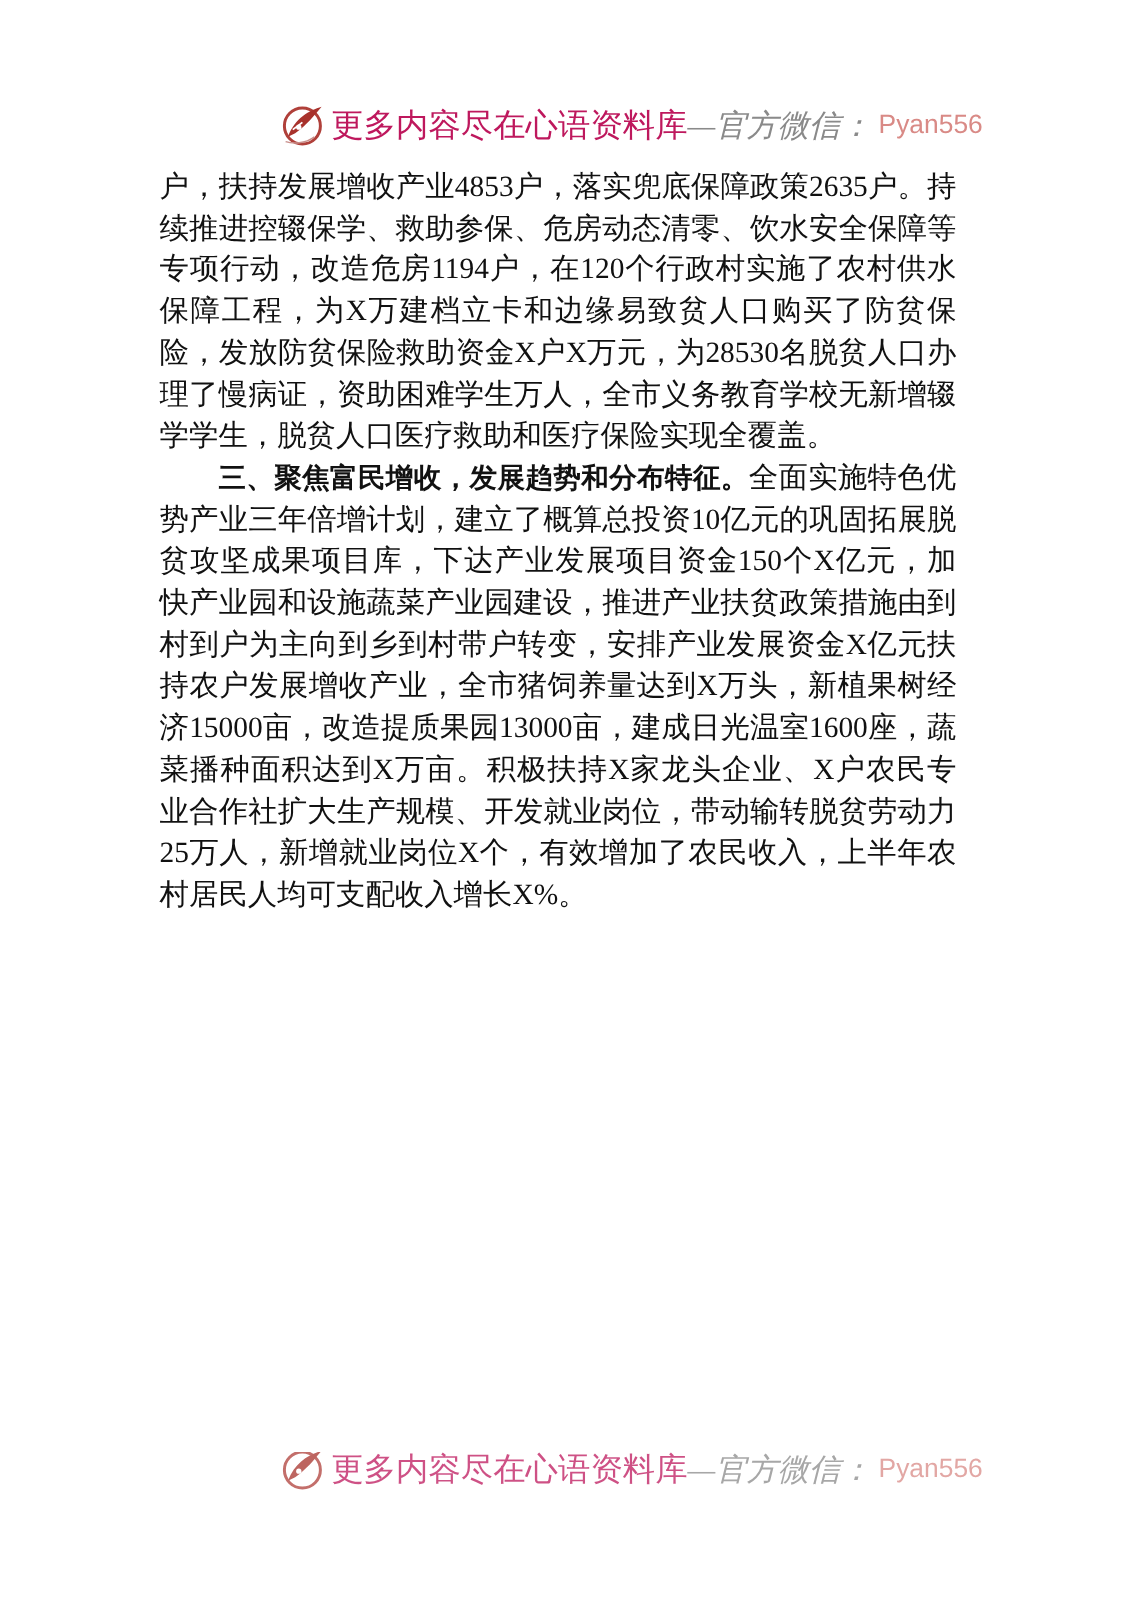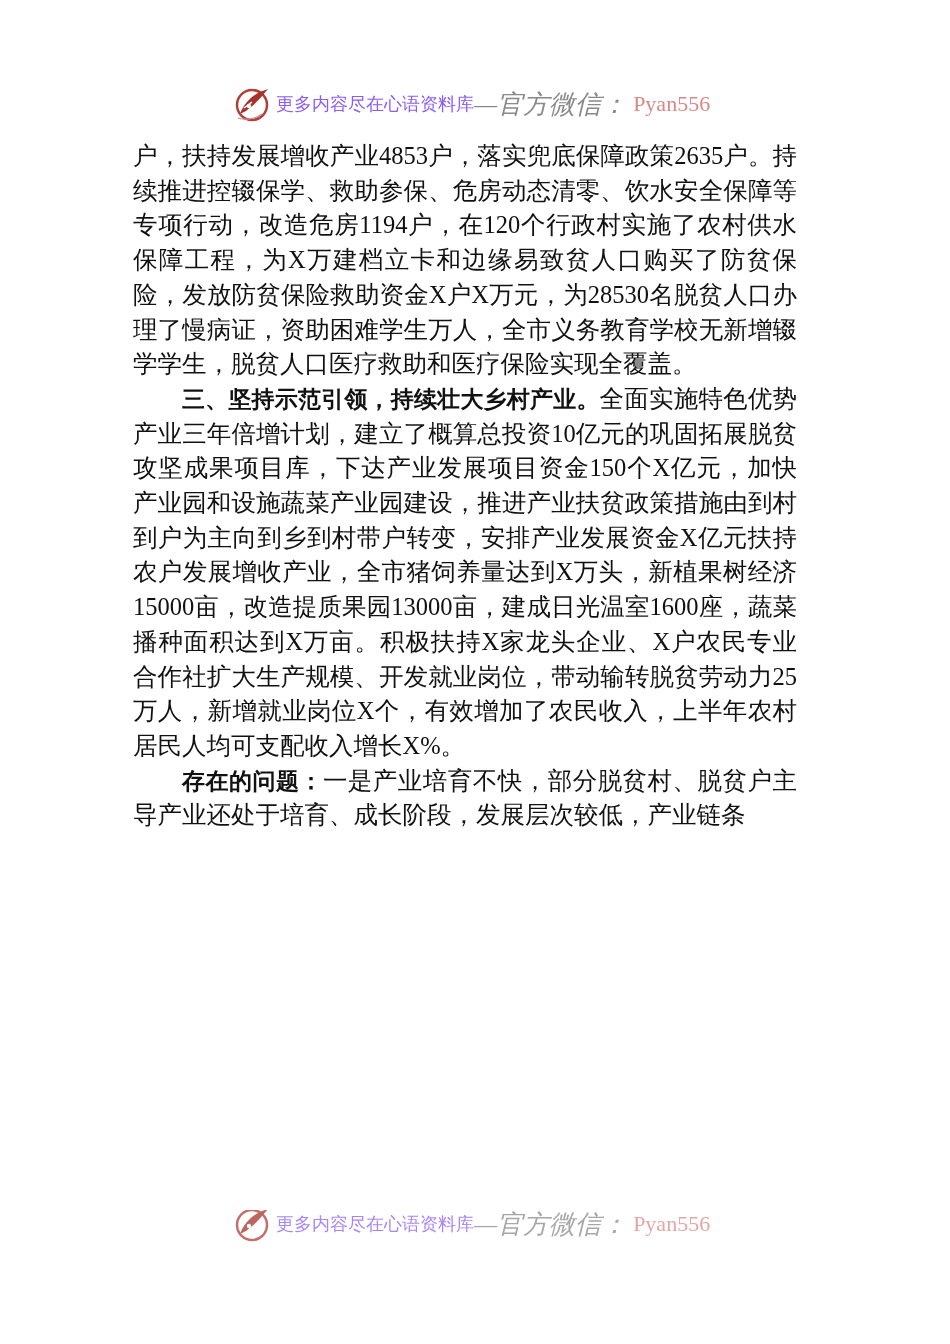--- a/index.html
+++ b/index.html
@@ -5,23 +5,23 @@
     html, body { margin: 0; padding: 0; background: #ffffff; }
     body { width: 950px; height: 1344px; position: relative; overflow: hidden; }
     .page { position: absolute; left: 0; top: 0; width: 950px; height: 1344px; background: #ffffff; }
     .watermark {
       position: absolute; left: 232px; height: 44px;
       display: flex; align-items: center; white-space: nowrap;
     }
     .watermark.top { top: 82px; }
     .watermark.bottom { top: 1202px; opacity: 0.75; clip-path: inset(8px 0 0 0); }
     .wm-logo { width: 40px; height: 40px; margin-right: 4px; }
-    .wm-text-red { color: #8b5cf6; font-family: "DejaVu Serif", serif; font-size: 18px; letter-spacing: 0px; }
+    .wm-text-red { color: #be185d; font-family: "DejaVu Serif", serif; font-size: 27px; letter-spacing: 0px; }
     .wm-text-gray { color: #8a8a8a; font-family: Liberation Serif, serif; font-size: 26px; font-style: italic; }
-    .wm-text-id { color: #d98a86; font-family: Liberation Serif, serif; font-size: 22px; margin-left: 6px; }
+    .wm-text-id { color: #d98a86; font-family: Liberation Sans, sans-serif; font-size: 22px; margin-left: 6px; }
     .body-text {
       position: absolute; left: 133px; top: 139px; width: 664px;
       font-family: "Liberation Serif", "DejaVu Serif", serif;
       font-size: 24.5px; line-height: 34.7px; color: #111;
       text-align: justify;
     }
     .body-text p { margin: 0; }
     .indent { text-indent: 49px; }
     .bold { font-weight: bold; font-family: "DejaVu Sans", sans-serif; font-size: 23px; }
   </style>
@@ -41,24 +41,21 @@
     <span class="wm-text-red">更多内容尽在心语资料库</span>
     <span class="wm-text-gray">—官方微信：</span>
     <span class="wm-text-id">Pyan556</span>
   </div>
 
   <div class="body-text">
     <p>
       <span>户，扶持发展增收产业4853户，落实兜底保障政策2635户。持续推进控辍保学、救助参保、危房动态清零、饮水安全保障等专项行动，改造危房1194户，在120个行政村实施了农村供水保障工程，为X万建档立卡和边缘易致贫人口购买了防贫保险，发放防贫保险救助资金X户X万元，为28530名脱贫人口办理了慢病证，资助困难学生万人，全市义务教育学校无新增辍学学生，脱贫人口医疗救助和医疗保险实现全覆盖。</span>
     </p>
     <p class="indent">
-      <span class="bold">三、坚持示范引领，持续壮大乡村产业。</span><span>全面实施特色优势产业三年倍增计划，建立了概算总投资10亿元的巩固拓展脱贫攻坚成果项目库，下达产业发展项目资金150个X亿元，加快产业园和设施蔬菜产业园建设，推进产业扶贫政策措施由到村到户为主向到乡到村带户转变，安排产业发展资金X亿元扶持农户发展增收产业，全市猪饲养量达到X万头，新植果树经济15000亩，改造提质果园13000亩，建成日光温室1600座，蔬菜播种面积达到X万亩。积极扶持X家龙头企业、X户农民专业合作社扩大生产规模、开发就业岗位，带动输转脱贫劳动力25万人，新增就业岗位X个，有效增加了农民收入，上半年农村居民人均可支配收入增长X%。</span>
-    </p>
-    <p class="indent">
-      <span class="bold">存在的问题：</span><span>一是产业培育不快，部分脱贫村、脱贫户主导产业还处于培育、成长阶段，发展层次较低，产业链条</span>
+      <span class="bold">三、聚焦富民增收，发展趋势和分布特征。</span><span>全面实施特色优势产业三年倍增计划，建立了概算总投资10亿元的巩固拓展脱贫攻坚成果项目库，下达产业发展项目资金150个X亿元，加快产业园和设施蔬菜产业园建设，推进产业扶贫政策措施由到村到户为主向到乡到村带户转变，安排产业发展资金X亿元扶持农户发展增收产业，全市猪饲养量达到X万头，新植果树经济15000亩，改造提质果园13000亩，建成日光温室1600座，蔬菜播种面积达到X万亩。积极扶持X家龙头企业、X户农民专业合作社扩大生产规模、开发就业岗位，带动输转脱贫劳动力25万人，新增就业岗位X个，有效增加了农民收入，上半年农村居民人均可支配收入增长X%。</span>
     </p>
   </div>
 
   <div class="watermark bottom">
     <svg class="wm-logo" viewBox="0 0 40 40">
       <circle cx="20" cy="21" r="15" fill="none" stroke="#b0403a" stroke-width="2.5"></circle>
       <path d="M8 30 C14 14, 26 8, 36 5 C30 12, 24 20, 14 27 Z" fill="#a8322c"></path>
       <circle cx="17" cy="22" r="2.2" fill="#ffffff"></circle>
     </svg>
     <span class="wm-text-red">更多内容尽在心语资料库</span>

